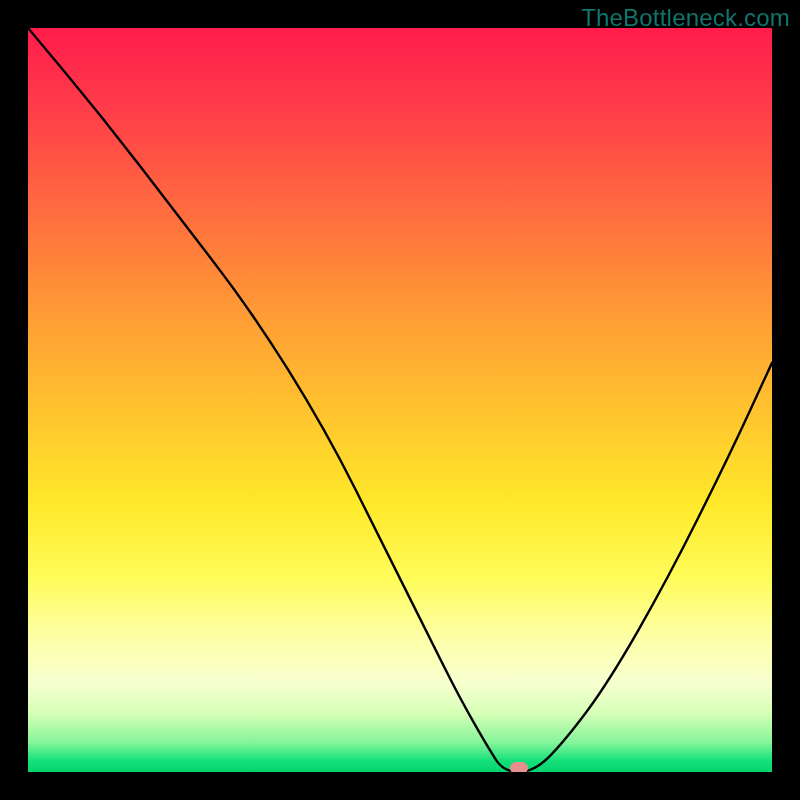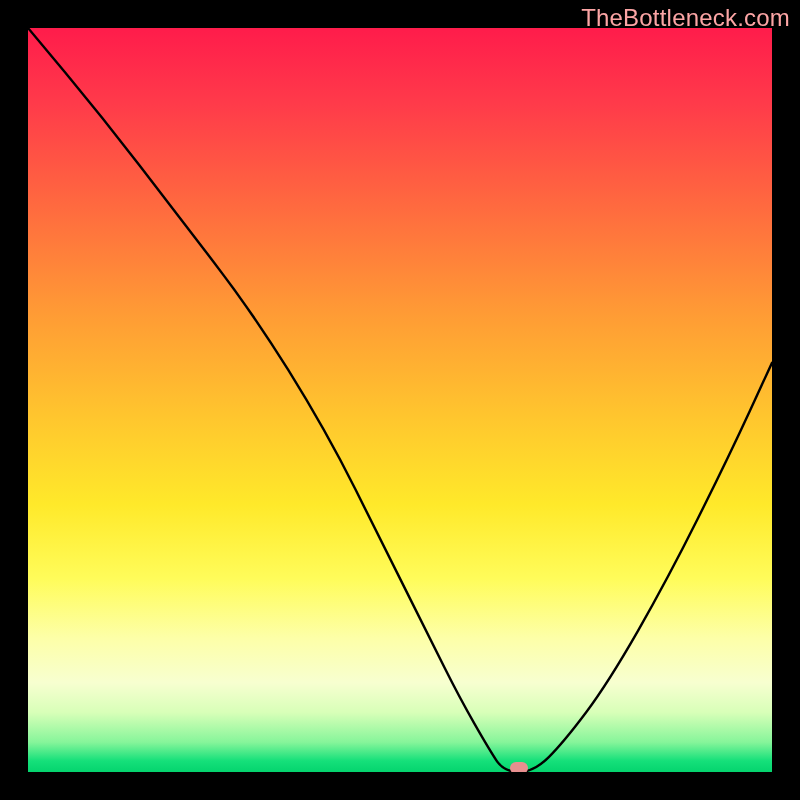--- a/index.html
+++ b/index.html
@@ -14,21 +14,21 @@
   .frame {
     position: relative;
     width: 800px;
     height: 800px;
     background: #000;
   }
   .watermark {
     position: absolute;
     top: 4px;
     right: 10px;
-    color: #fca5a5;
+    color: #0f766e;
     font-size: 24px;
     font-weight: 400;
     letter-spacing: 0.2px;
     z-index: 10;
   }
   .plot {
     position: absolute;
     left: 28px;
     top: 28px;
     width: 744px;

